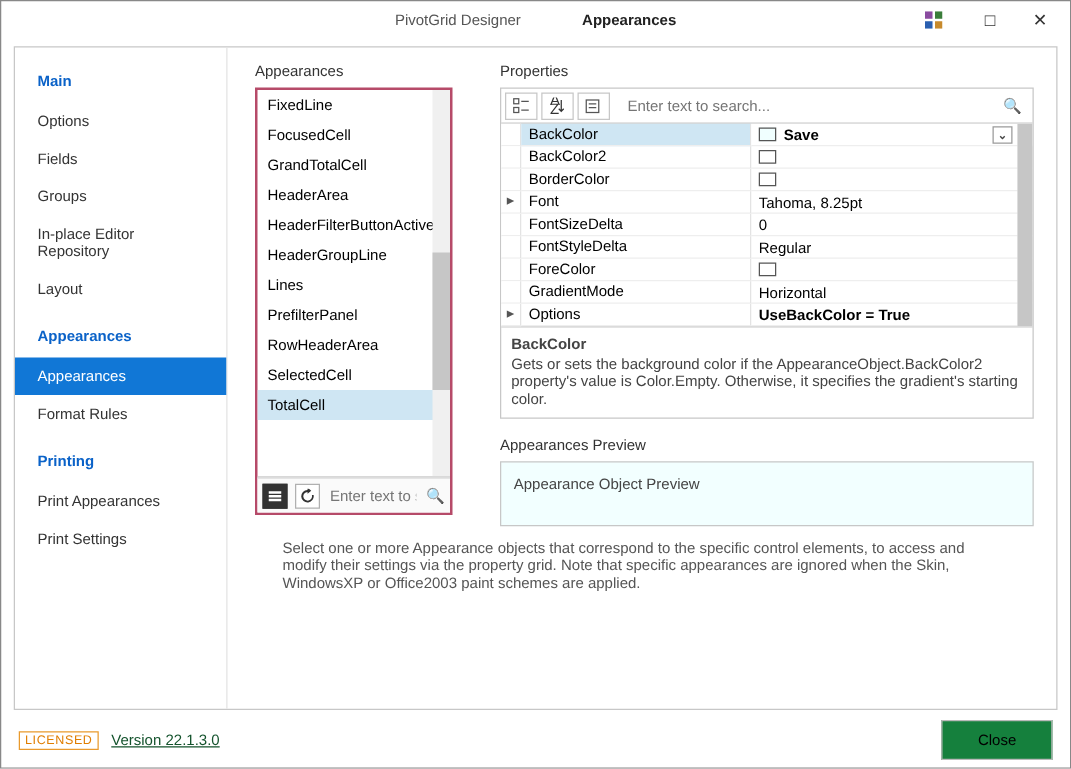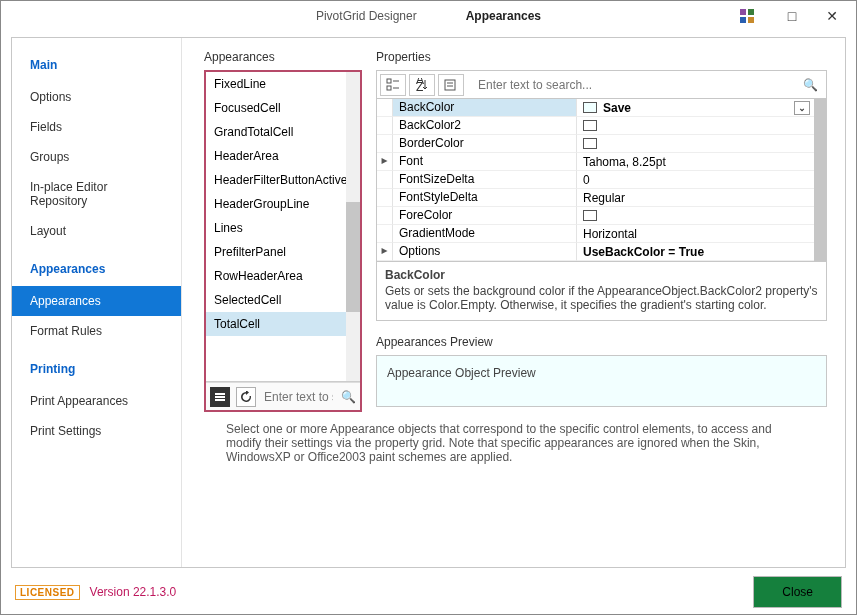--- a/index.html
+++ b/index.html
@@ -33,21 +33,21 @@
   .applist .thumb { position:absolute; right:0; top:130px; width:14px; height:110px; background:#c6c6c6; }
   .applist ul { list-style:none; margin:0; padding:0; overflow:hidden; }
   .applist li { padding:5px 8px; white-space:nowrap; overflow:hidden; cursor:default; }
   .applist li.sel { background:#cfe6f3; }
   .appfoot { height:28px; display:flex; align-items:center; gap:6px; padding:0 4px; border-top:1px solid #ddd; background:#fafafa;}
   .sqbtn { width:20px; height:20px; border:1px solid #b0b0b0; display:flex; align-items:center; justify-content:center; background:#fff; }
   .sqbtn.dark { background:#333; color:#fff; border-color:#333;}
   .appfoot input { flex:1; min-width:0; border:none; outline:none; background:transparent; color:#888; }
   .mag { color:#888; }
 
-  .propcol { flex:1; display:flex; flex-direction:column; }
+  .propcol { flex:1; display:flex; flex-direction:column;margin-left:24px; }
   .propbox { border:1px solid #c7c7c7; position:relative; }
   .proptool { height:28px; display:flex; align-items:center; border-bottom:1px solid #c7c7c7; }
   .proptool .tbtn { width:26px; height:22px; margin-left:3px; border:1px solid #c7c7c7; display:flex; align-items:center; justify-content:center; background:#fff;}
   .proptool .tbtn svg { display:block; }
   .proptool input { flex:1; border:none; outline:none; padding:0 8px; color:#888; margin-left:6px;}
   .proptool .mag { margin-right:8px; }
 
   .propgrid { position:relative; }
   .propgrid .track { position:absolute; right:0; top:0; bottom:0; width:12px; background:#f0f0f0; }
   .propgrid .thumb { position:absolute; right:0; top:0; width:12px; height:100%; background:#c6c6c6; }
@@ -64,22 +64,22 @@
 
   .descbox { border-top:1px solid #c7c7c7; padding:6px 8px 8px 8px; color:#444;}
   .descbox .dt { font-weight:700; margin-bottom:2px;}
 
   .preview { margin-top:14px; }
   .pvbox { border:1px solid #c7c7c7; height:52px; padding:10px 10px; background:#f2ffff; color:#444;}
 
   .note { color:#555; padding:10px 22px 2px 22px; }
 
   .footer { height:44px; display:flex; align-items:center; padding:0 14px; }
-  .lic { border:1px solid #e99a2d; color:#e07d00; font-weight:700; font-size:10px; padding:1px 4px; letter-spacing:0.5px;text-align:center;}
-  .ver { color:#be185d; margin-left:10px; }
+  .lic { border:1px solid #e99a2d; color:#e07d00; font-weight:400; font-size:10px; padding:1px 4px; letter-spacing:0.5px;text-align:center;}
+  .ver { color:#14532d; margin-left:10px;text-decoration:underline; }
   .closebtn { margin-left:auto; border:1px solid #b9b9b9; padding:8px 28px; background:#15803d; }
 </style>
 </head>
 <body>
 
 <div class="window">
   <div class="titlebar">
     <span class="tl">PivotGrid Designer</span>
     <span class="tb">Appearances</span>
     <div class="winctl">

